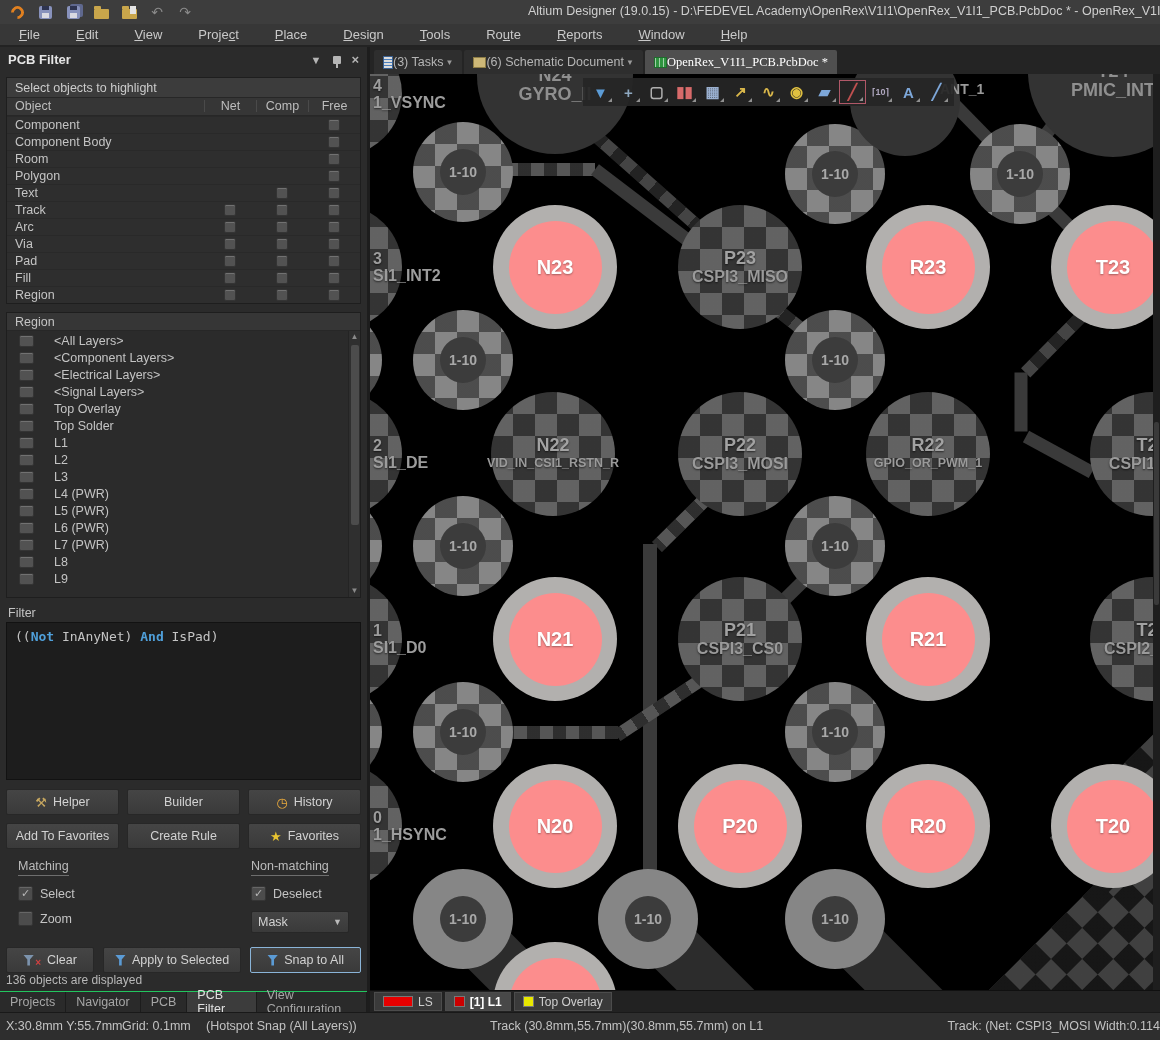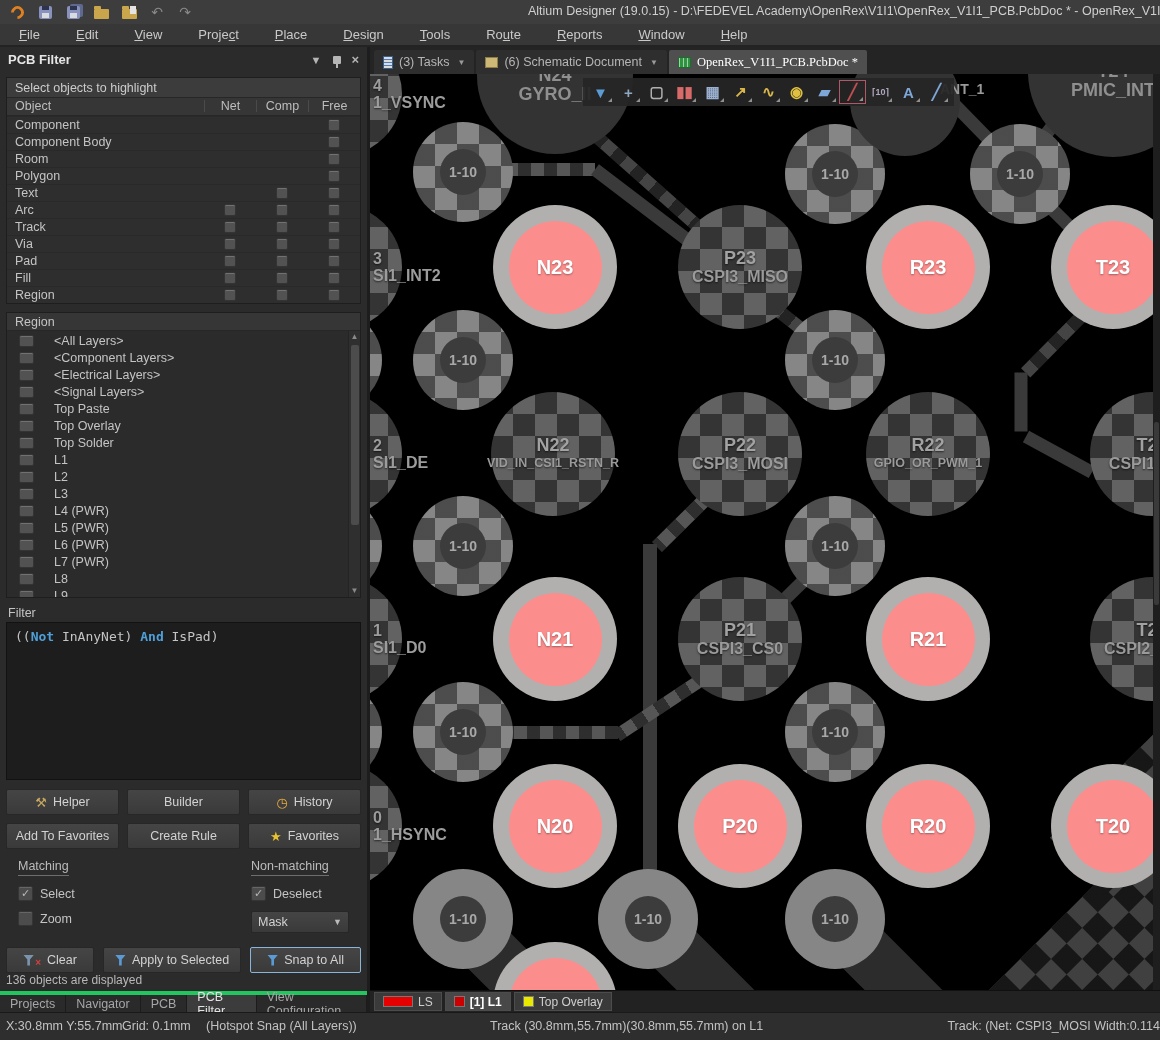--- a/index.html
+++ b/index.html
@@ -79,28 +79,28 @@
     display:flex; align-items:center; color:#d2d2d2; font-size:12.5px; padding:0 6px; justify-content:space-between; }
   .dd-caret { font-size:9px; color:#bbbbbb; }
 
   .apply-row { display:flex; gap:9px; margin:14px 6px 0 6px; }
   .funnel { display:inline-block; width:11px; height:11px; background:#5b9bd5; clip-path:polygon(0 0,100% 0,62% 45%,62% 100%,38% 100%,38% 45%); }
   .funnel.gray { background:#7c93ad; }
   .redx { color:#d04040; font-size:10px; font-weight:bold; margin-left:-5px; margin-top:5px; }
   .btn.apply-all { border-color:#8ab4d8; }
 
   .objects-count { margin-top:auto; padding:0 0 4px 6px; color:#b8b8b8; font-size:12px; }
-  .panel-tabs { height:21px; display:flex; background:#262626; border-top:4px solid #22c55e; }
+  .panel-tabs { height:21px; display:flex; background:#262626; border-top:1px solid #22c55e; }
   .ptab { padding:0 10px; display:flex; align-items:center; color:#a6a6a6; font-size:12.5px; border-right:1px solid #1c1c1c; background:#2a2a2a; }
   .ptab.active { background:#3c3c3c; color:#e2e2e2; }
 
   
   .right-area { flex:1; display:flex; flex-direction:column; min-width:0; background:#000; }
   .doc-tabbar { height:27px; background:#242424; display:flex; align-items:flex-end; padding-left:4px; gap:2px; flex:0 0 27px; }
-  .doctab { height:24px; display:flex; align-items:center; gap:6px; padding:0 9px; background:#2e2e2e; color:#b5b5b5; font-size:12.5px; border-radius:2px 2px 0 0; }
+  .doctab { height:24px; display:flex; align-items:center; gap:0; padding:0 9px; background:#2e2e2e; color:#b5b5b5; font-size:12.5px; border-radius:2px 2px 0 0; }
   .doctab.active { background:#4f4f4f; color:#ffffff;font-family:Liberation Serif, serif; }
   .dd2 { font-size:8px; color:#9a9a9a; margin-left:2px; }
   .i-doc { width:10px; height:13px; background:#dcdcdc; background-image:repeating-linear-gradient(to bottom, transparent 0 2px, #4a80c0 2px 3px); border:1px solid #3a6090; }
   .i-sch { width:13px; height:11px; background:#cdb878; border:1px solid #8e7d46; }
   .i-pcb { width:13px; height:11px; background:#2f9440; border:1px solid #1d6d2c; background-image:repeating-linear-gradient(90deg, rgba(255,255,255,.55) 0 1px, transparent 1px 4px); }
 
   .viewport { position:relative; flex:1; background:#000; overflow:hidden; }
 
   .track { position:absolute; background:#3a3a3a; transform-origin:0 50%; }
   .track.light { background:#4d4d4d; }
@@ -246,33 +246,33 @@
               <div class="lbl">Text</div>
               <div class="ot-cell"></div>
               <div class="ot-cell">
                 <div class="cb"></div>
               </div>
               <div class="ot-cell">
                 <div class="cb"></div>
               </div>
             </div>
             <div class="ot-row">
+              <div class="lbl">Track</div>
+              <div class="ot-cell">
+                <div class="cb"></div>
+              </div>
+              <div class="ot-cell">
+                <div class="cb"></div>
+              </div>
+              <div class="ot-cell">
+                <div class="cb"></div>
+              </div>
+            </div>
+            <div class="ot-row">
               <div class="lbl">Arc</div>
-              <div class="ot-cell">
-                <div class="cb"></div>
-              </div>
-              <div class="ot-cell">
-                <div class="cb"></div>
-              </div>
-              <div class="ot-cell">
-                <div class="cb"></div>
-              </div>
-            </div>
-            <div class="ot-row">
-              <div class="lbl">Track</div>
               <div class="ot-cell">
                 <div class="cb"></div>
               </div>
               <div class="ot-cell">
                 <div class="cb"></div>
               </div>
               <div class="ot-cell">
                 <div class="cb"></div>
               </div>
             </div>
@@ -338,24 +338,20 @@
               <div class="cb"></div>
               <div class="lbl">&lt;Component Layers&gt;</div>
             </div>
             <div class="layer-row">
               <div class="cb"></div>
               <div class="lbl">&lt;Electrical Layers&gt;</div>
             </div>
             <div class="layer-row">
               <div class="cb"></div>
               <div class="lbl">&lt;Signal Layers&gt;</div>
-            </div>
-            <div class="layer-row">
-              <div class="cb"></div>
-              <div class="lbl">Top Paste</div>
             </div>
             <div class="layer-row">
               <div class="cb"></div>
               <div class="lbl">Top Overlay</div>
             </div>
             <div class="layer-row">
               <div class="cb"></div>
               <div class="lbl">Top Solder</div>
             </div>
             <div class="layer-row">

